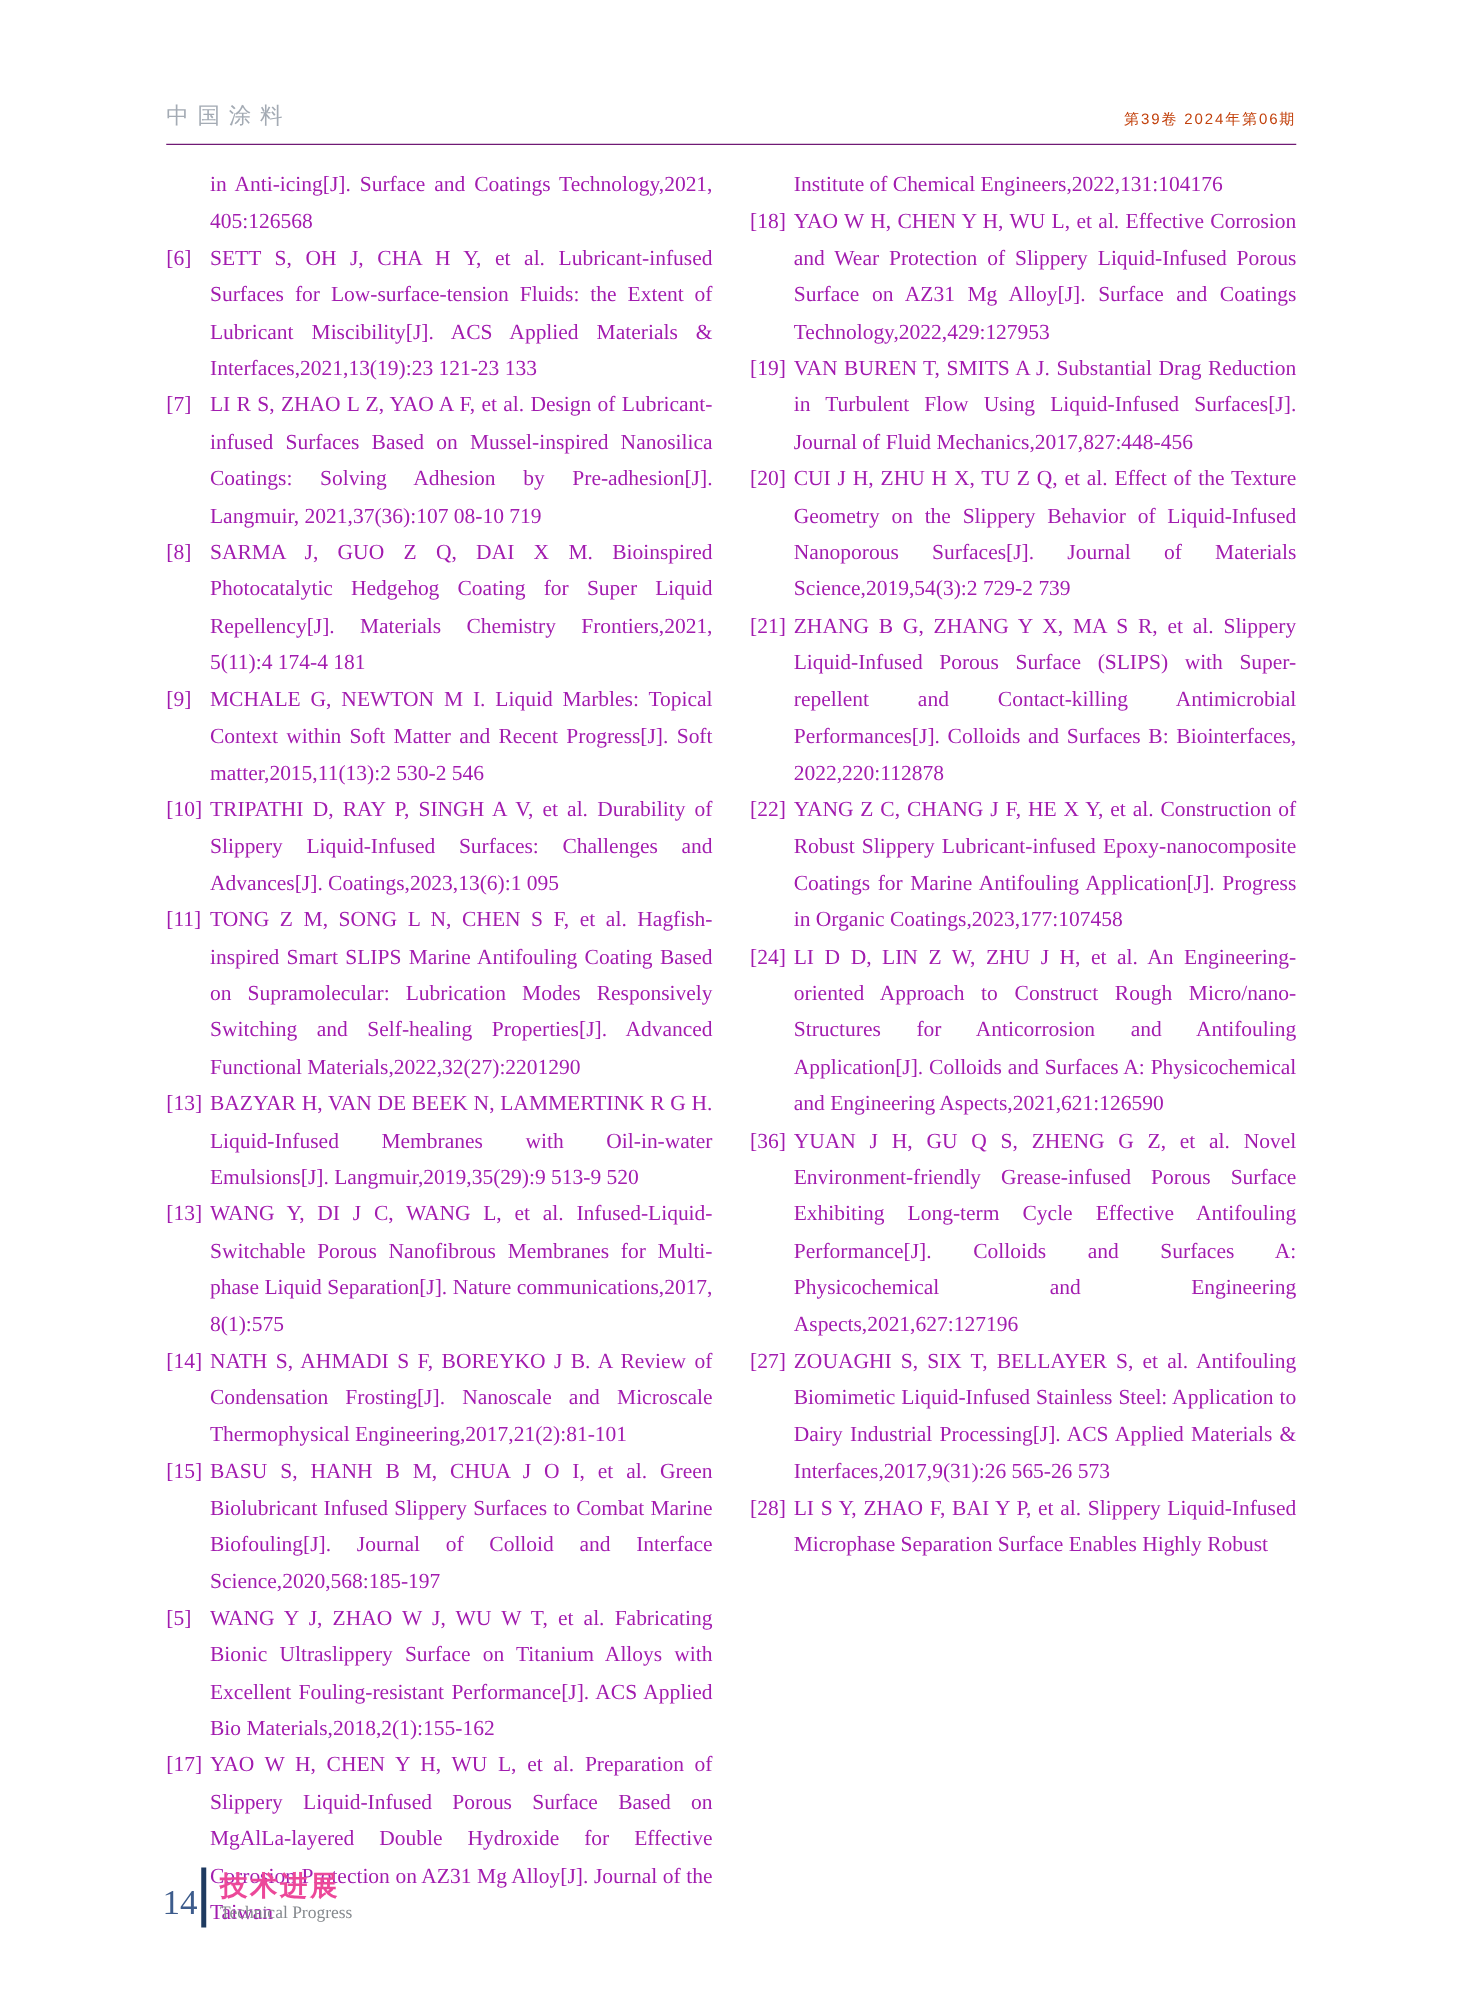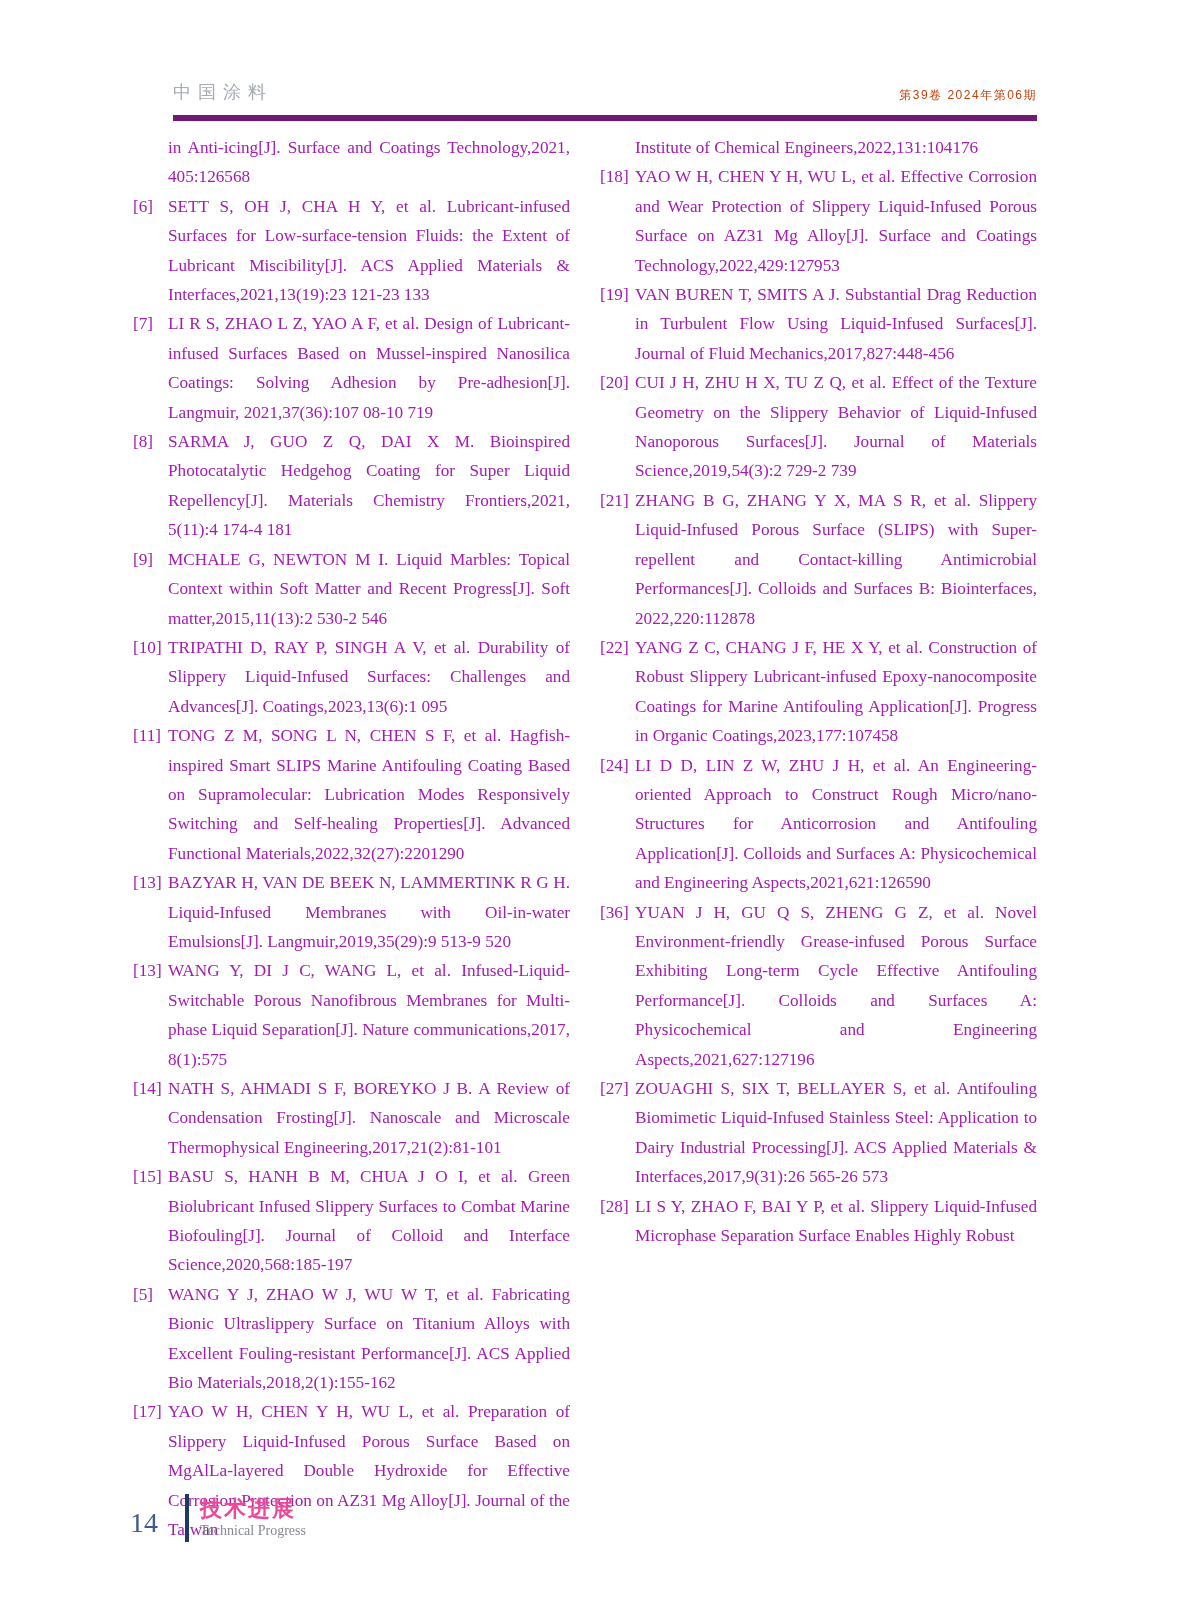--- a/index.html
+++ b/index.html
@@ -9,22 +9,21 @@
     width:1187px; height:1600px;
     background:#ffffff;
     overflow:hidden;
     font-family:"Liberation Serif", serif;
   }
   
   .header {
     position:absolute; left:133px; right:150px; top:80px;
     display:flex; justify-content:space-between; align-items:flex-end;
     padding-bottom:11px;
-    border-bottom:6px solid #701a75;
-    margin-left:40px;
+    border-bottom:1px solid #701a75;
   }
   .journal-name {
     font-family:"Liberation Sans", sans-serif;
     font-size:18px; letter-spacing:7px; color:#a4abb4;
   }
   .issue-info {
     font-family:"Liberation Sans", sans-serif;
     font-size:12px; letter-spacing:1.5px; color:#c2410c;
   }
   
@@ -45,21 +44,21 @@
     display:inline-block; width:35px; text-indent:0;
   }
   
   .footer {
     position:absolute; left:130px; top:1494px;
     display:flex; align-items:center;
   }
   .page-number {
     font-family:"Liberation Serif", serif;
     font-size:28px; color:#3d5c8c;
-    margin-right:27px; margin-top:10px;
+    margin-right:3px; margin-top:10px;
   }
   .footer-bar {
     width:4px; height:48px; background:#1e3a60;
     margin-right:11px;
   }
   .section-titles { display:flex; flex-direction:column; justify-content:center; }
   .section-title-cn {
     font-family:"Liberation Sans", sans-serif;
     font-size:22px; font-weight:bold; letter-spacing:2px; color:#ec4899;
     line-height:26px;

